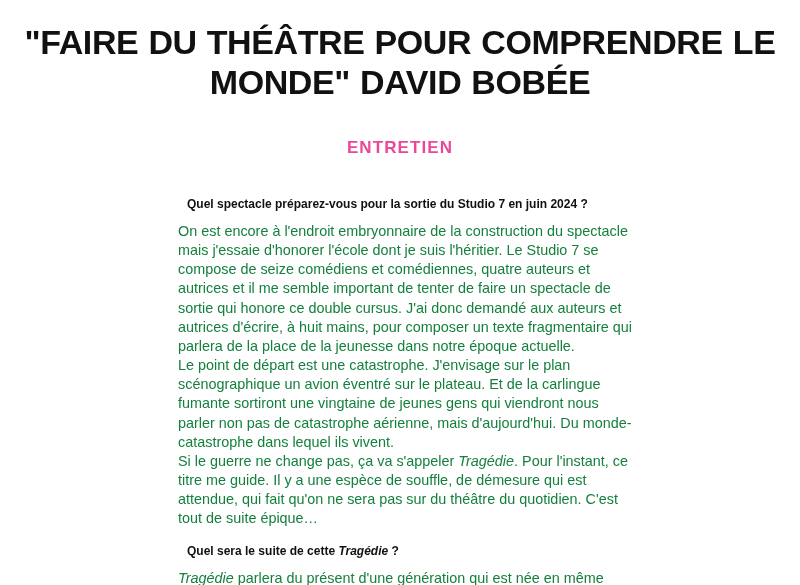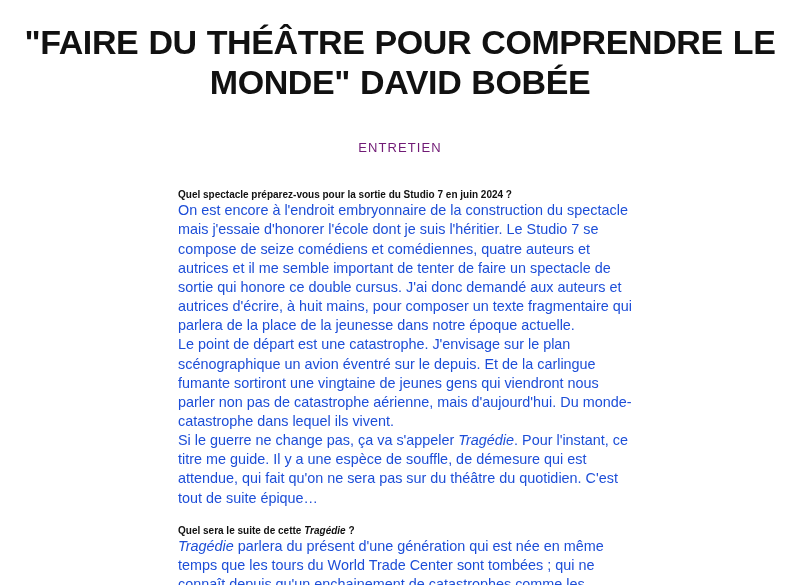--- a/index.html
+++ b/index.html
@@ -42,52 +42,52 @@
     word-spacing: 1px;
   }
 
   
   .section-label-wrap {
     margin-top: 36px;
     text-align: center;
   }
   .section-label {
     display: inline-block;
-    font-size: 13px;
-    font-weight: 400;
+    font-size: 17px;
+    font-weight: 700;
     letter-spacing: 1.1px;
-    color: #701a75;
+    color: #ec4899;
   }
 
   
   .body-col {
     position: absolute;
     left: 178px;
     top: 188px;
     width: 456px;
   }
 
   .qa-block { margin: 0 0 16px 0; }
   .qa-block:last-child { margin-bottom: 0; }
 
   .question {
-    margin: 0;
-    font-size: 10px;
+    margin: 9px;
+    font-size: 12px;
     font-weight: 700;
     line-height: 1.33;
     color: #111111;
   }
   .question i { font-style: italic; }
 
   .answer {
     margin: 0;
     font-size: 14.4px;
     font-weight: 400;
     line-height: 1.33;
-    color: #1d4ed8;
+    color: #15803d;
   }
   .answer i { font-style: italic; }
 
   .para { display: block; }
 </style>
 </head>
 <body>
 
 <div class="page">
 
@@ -97,21 +97,21 @@
 
   <div class="section-label-wrap">
     <span class="section-label">ENTRETIEN</span>
   </div>
 
   <div class="body-col" id="interview-body">
 
   <div class="qa-block">
         <p class="question"><span>Quel spectacle préparez-vous pour la sortie du Studio 7 en juin 2024 ?</span></p>
         <p class="answer para"><span>On est encore à l'endroit embryonnaire de la construction du spectacle mais j'essaie d'honorer l'école dont je suis l'héritier. Le Studio 7 se compose de seize comédiens et comédiennes, quatre auteurs et autrices et il me semble important de tenter de faire un spectacle de sortie qui honore ce double cursus. J'ai donc demandé aux auteurs et autrices d'écrire, à huit mains, pour composer un texte fragmentaire qui parlera de la place de la jeunesse dans notre époque actuelle.</span></p>
-        <p class="answer para"><span>Le point de départ est une catastrophe. J'envisage sur le plan scénographique un avion éventré sur le depuis. Et de la carlingue fumante sortiront une vingtaine de jeunes gens qui viendront nous parler non pas de catastrophe aérienne, mais d'aujourd'hui. Du monde-catastrophe dans lequel ils vivent.</span></p>
+        <p class="answer para"><span>Le point de départ est une catastrophe. J'envisage sur le plan scénographique un avion éventré sur le plateau. Et de la carlingue fumante sortiront une vingtaine de jeunes gens qui viendront nous parler non pas de catastrophe aérienne, mais d'aujourd'hui. Du monde-catastrophe dans lequel ils vivent.</span></p>
         <p class="answer para"><span>Si le guerre ne change pas, ça va s'appeler </span><i>Tragédie</i><span>. Pour l'instant, ce titre me guide. Il y a une espèce de souffle, de démesure qui est attendue, qui fait qu'on ne sera pas sur du théâtre du quotidien. C'est tout de suite épique…</span></p>
       </div>
       <div class="qa-block">
         <p class="question"><span>Quel sera le suite de cette </span><i>Tragédie</i><span> ?</span></p>
         <p class="answer para"><i>Tragédie</i><span> parlera du présent d'une génération qui est née en même temps que les tours du World Trade Center sont tombées ; qui ne connaît depuis qu'un enchainement de catastrophes comme les attaques terroristes, la pandémie… ;  qui ne connaît que l'éco-anxiété avec la certitude qu'ils doivent changer le monde alors qu'ils savent déjà que le monde est fichu, et la responsabilité énorme qui leur incombe ;  la montée des extrêmes politiques, religieux ; la guerre sur le sol européen, l'ébranlement du </span></p>
       </div>
     </div>
 
 </div>
 

